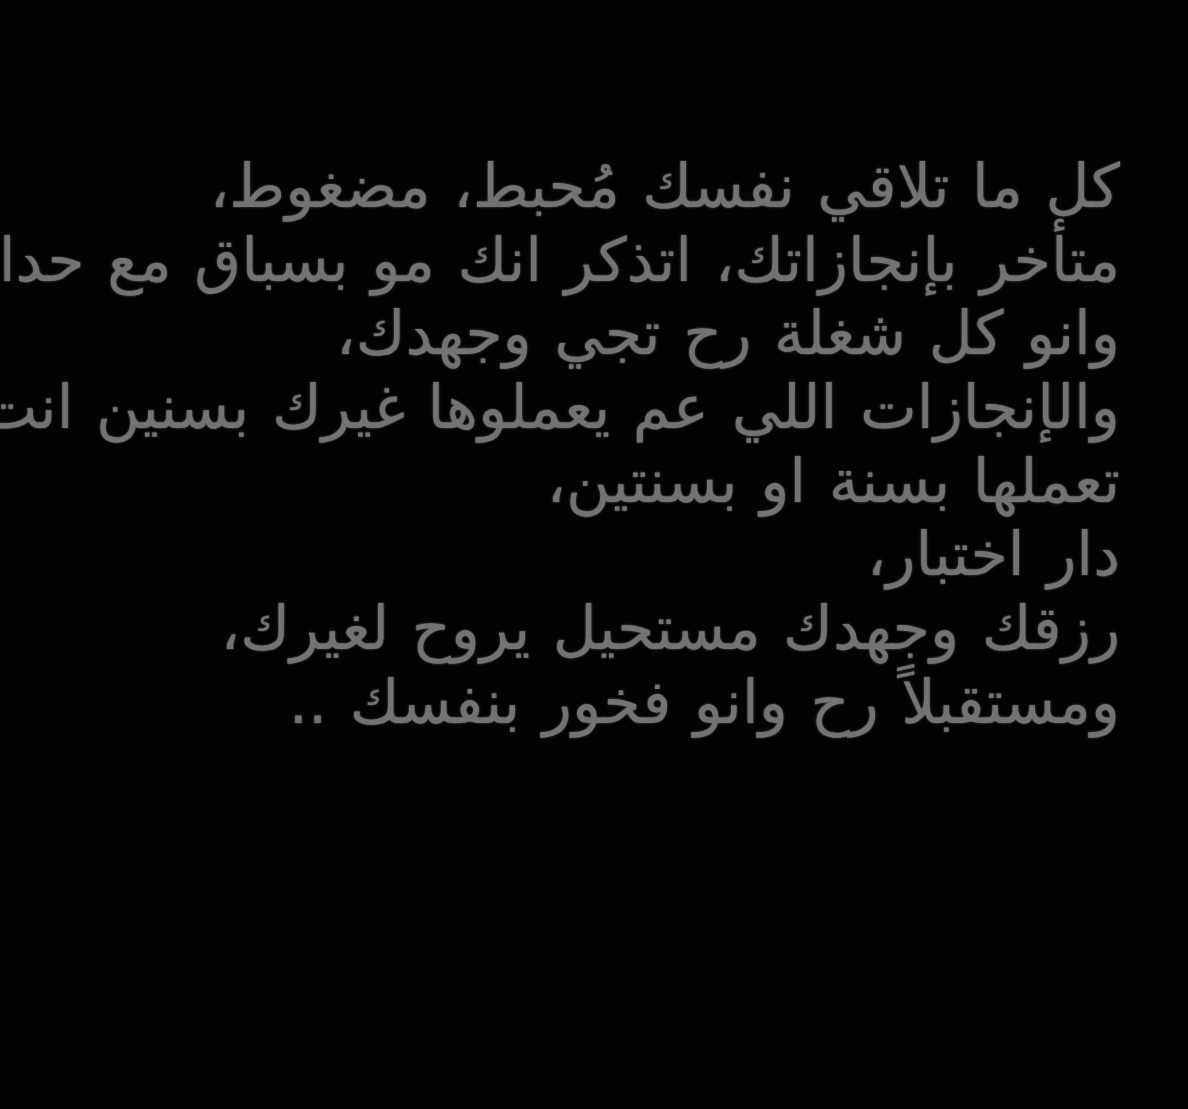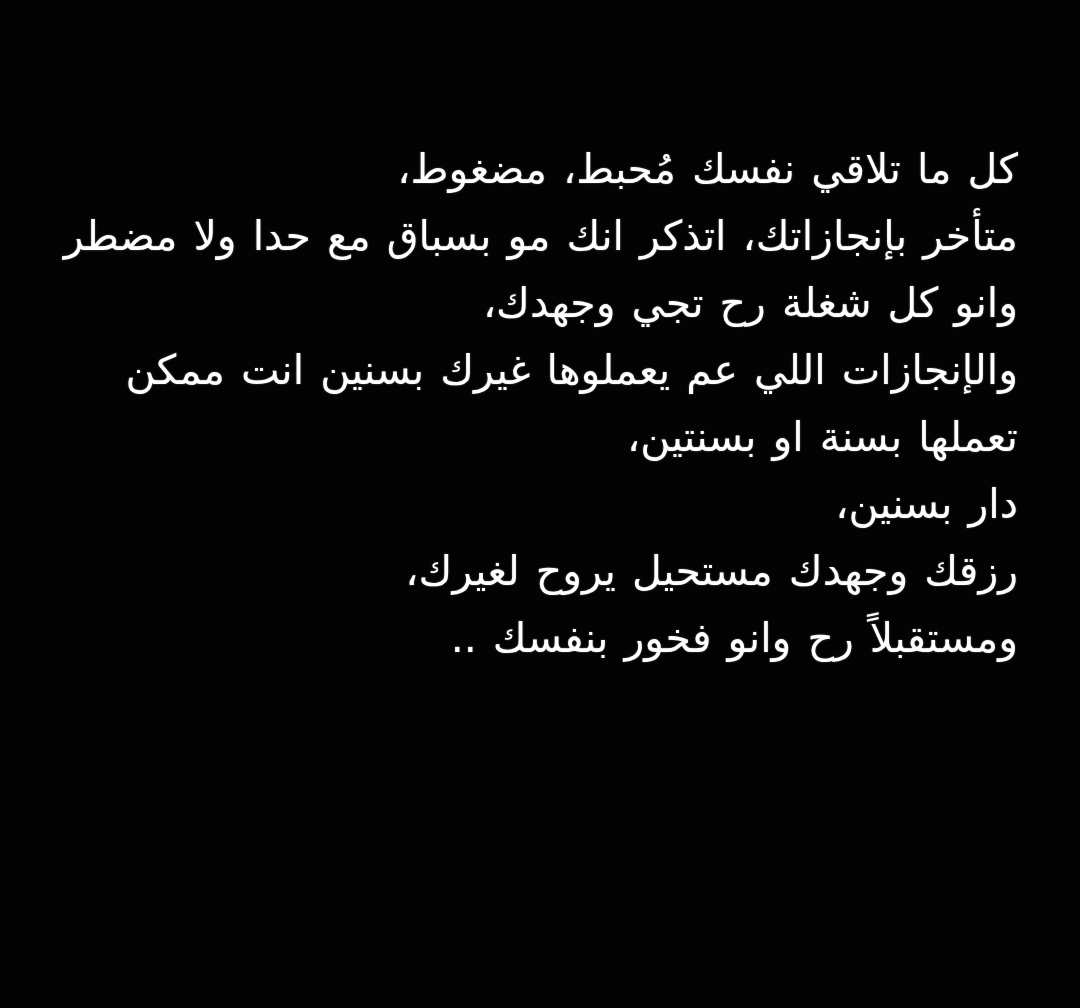--- a/index.html
+++ b/index.html
@@ -16,36 +16,36 @@
   }
   .quote-card {
     position: absolute;
     top: 136px;
     right: 62px;
     left: 40px;
     direction: rtl;
     text-align: right;
   }
   .quote-line {
-    font-size: 41px;
+    font-size: 55px;
     line-height: 67px;
     font-weight: 500;
-    color: #ffffff;
+    color: #737373;
     white-space: nowrap;
     letter-spacing: 0.5px;
     word-spacing: 3px;
     text-shadow: 0 0 2px rgba(240,240,240,0.45);
     text-align: right;
   }
 </style>
 </head>
 <body>
 
 <div class="quote-card">
   <div class="quote-line">كل ما تلاقي نفسك مُحبط، مضغوط،</div>
   <div class="quote-line">متأخر بإنجازاتك، اتذكر انك مو بسباق مع حدا ولا مضطر</div>
   <div class="quote-line">وانو كل شغلة رح تجي وجهدك،</div>
   <div class="quote-line">والإنجازات اللي عم يعملوها غيرك بسنين انت ممكن</div>
   <div class="quote-line">تعملها بسنة او بسنتين،</div>
-  <div class="quote-line">دار بسنين،</div>
+  <div class="quote-line">دار اختبار،</div>
   <div class="quote-line">رزقك وجهدك مستحيل يروح لغيرك،</div>
   <div class="quote-line">ومستقبلاً رح وانو فخور بنفسك ..</div>
 </div>
 
 </body></html>

